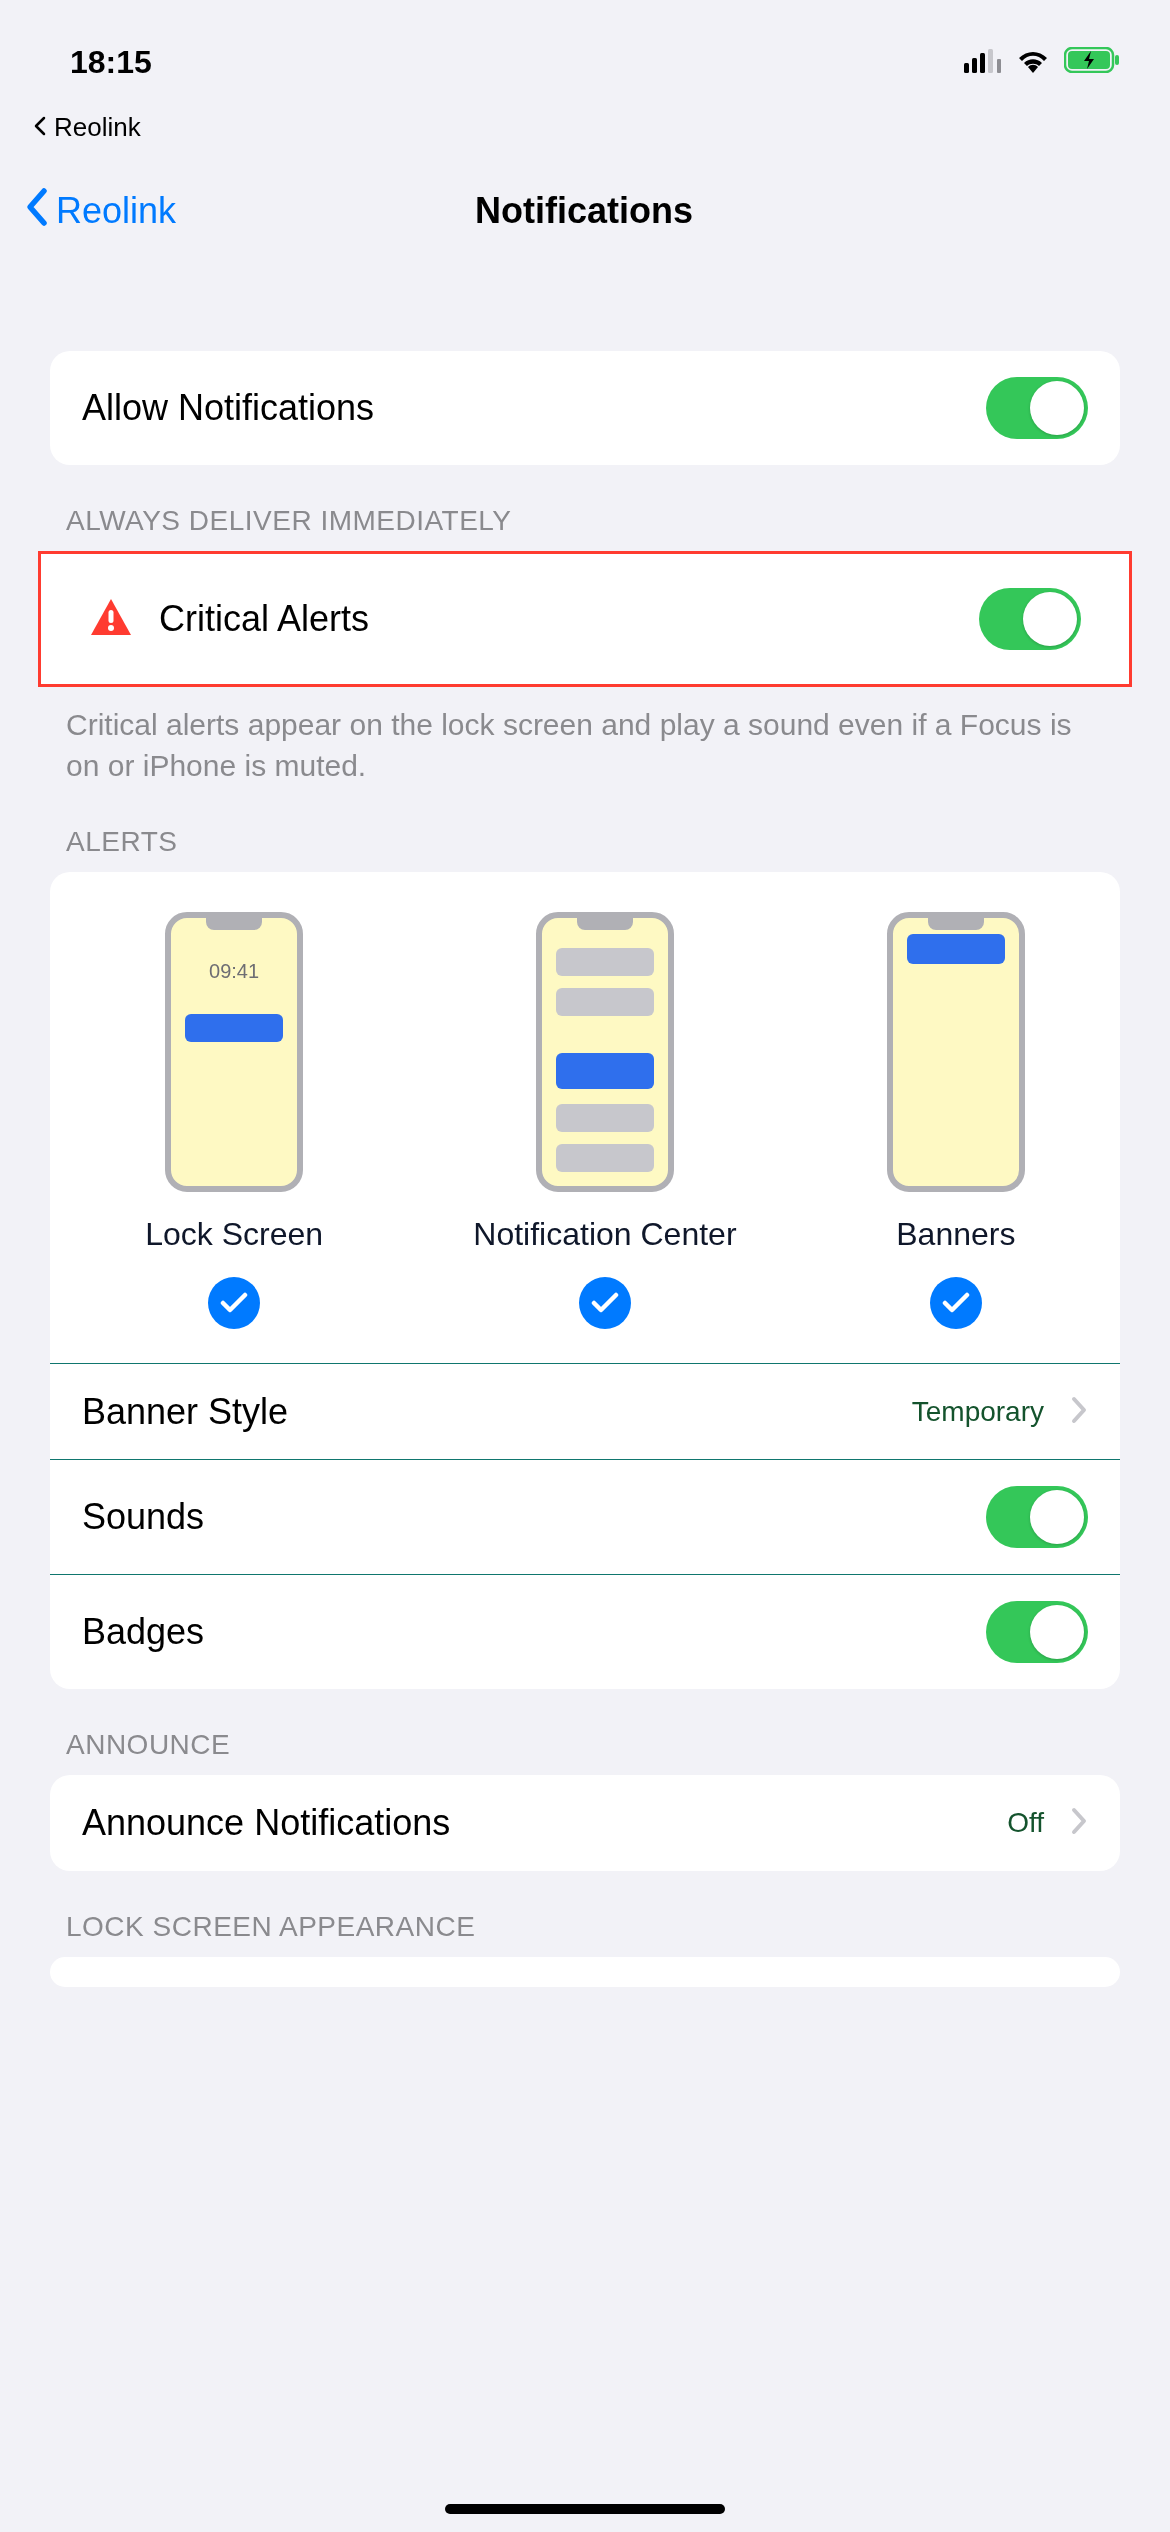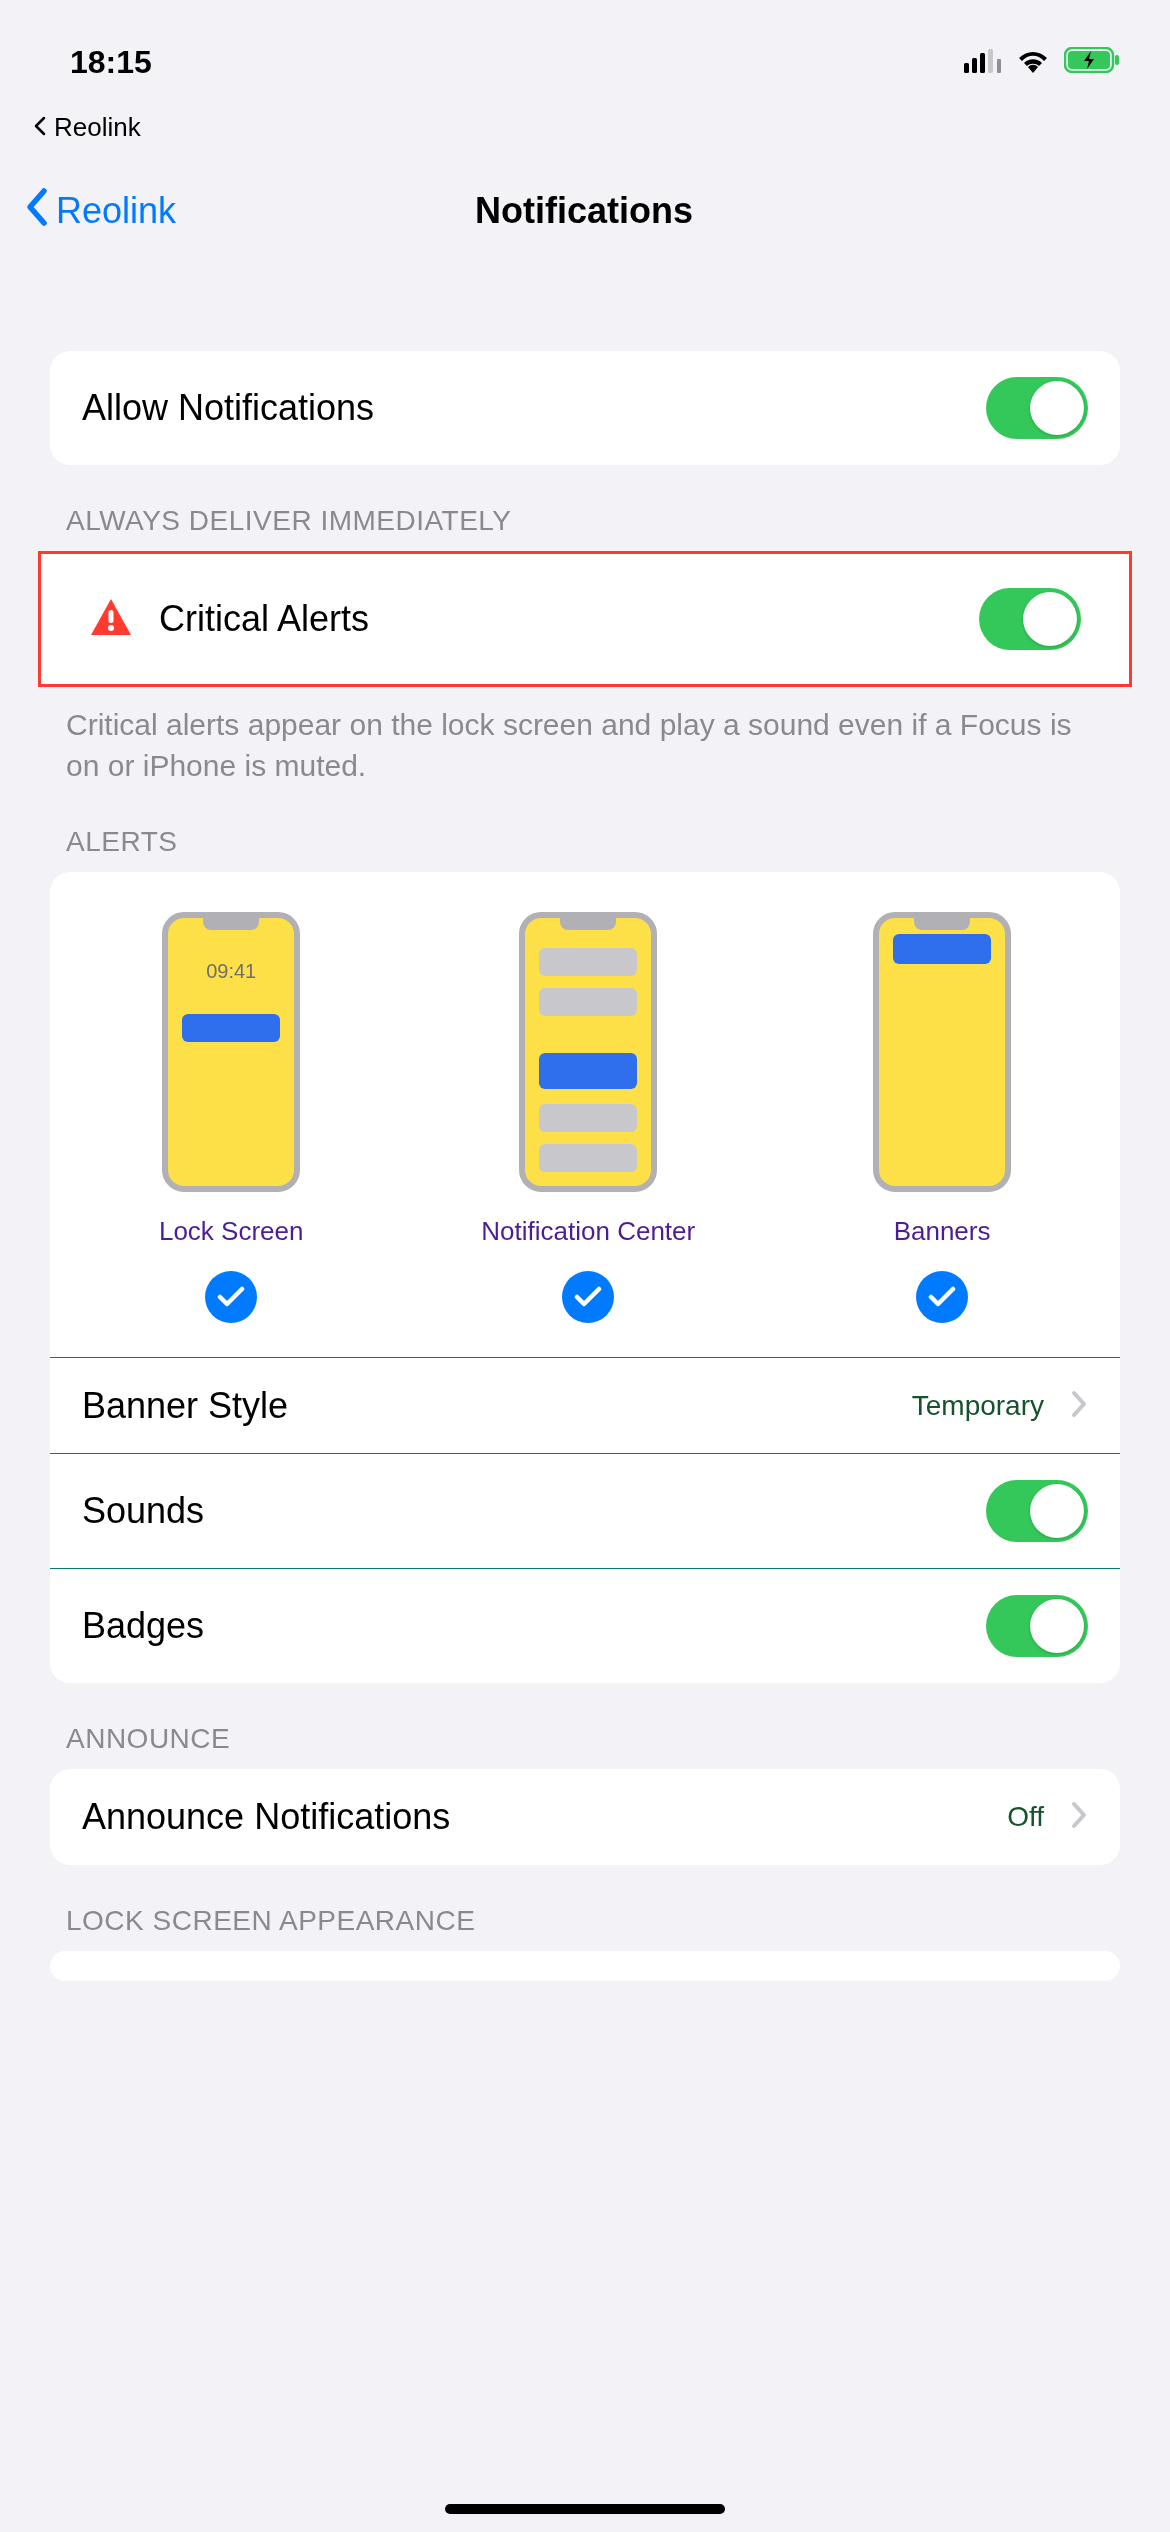--- a/index.html
+++ b/index.html
@@ -129,32 +129,32 @@
     display: flex;
     justify-content: space-around;
     padding: 40px 20px 34px;
   }
   .preview-col {
     display: flex;
     flex-direction: column;
     align-items: center;
     gap: 24px;
   }
-  .preview-label { font-size: 26px; color: #4c1d95; }
+  .preview-label { font-size: 32px; color: #0f172a; }
   .check-circle {
     width: 52px; height: 52px;
     border-radius: 50%;
     background: #007aff;
     display: flex; align-items: center; justify-content: center;
   }
   .phone {
     width: 138px; height: 280px;
     border: 6px solid #b0b0b5;
     border-radius: 22px;
-    background: #fde047;
+    background: #fef9c3;
     position: relative;
     overflow: hidden;
   }
   .notch {
     position: absolute;
     top: 0; left: 50%;
     transform: translateX(-50%);
     width: 56px; height: 12px;
     background: #b0b0b5;
     border-radius: 0 0 8px 8px;

